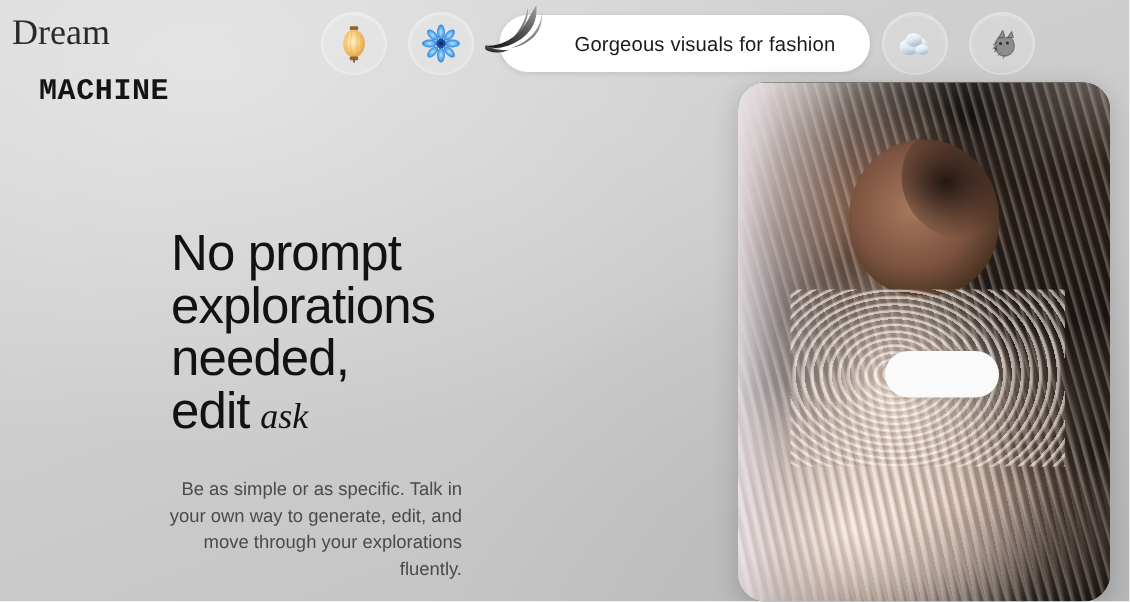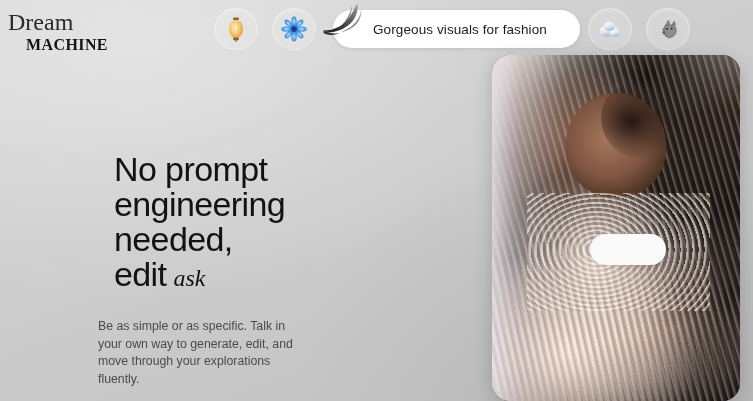--- a/index.html
+++ b/index.html
@@ -36,24 +36,24 @@
   #logo .word-dream {
     display: block;
     font-family: "Liberation Serif", serif;
     font-size: 24px;
     font-weight: 400;
     color: #2a2a2a;
     letter-spacing: 0px;
   }
   #logo .word-machine {
     display: block;
-    margin-top: 3px;
+    margin-top: 18px;
     margin-left: 18px;
-    font-family: Liberation Serif, serif;
-    font-size: 16px;
+    font-family: Liberation Mono, monospace;
+    font-size: 20px;
     font-weight: 700;
     color: #141414;
     letter-spacing: 0.4px;
   }
 
   
   #chip-row {
     position: absolute;
     left: 210px;
     top: 8px;
@@ -88,21 +88,21 @@
     top: 10px;
     width: 247px;
     height: 38px;
     border-radius: 19px;
     background: #ffffff;
     box-shadow: 0 1px 4px rgba(0,0,0,0.10);
     display: flex;
     align-items: center;
   }
   #prompt-pill-text {
-    margin-left: 40px;
+    margin-left: 50px;
     font-size: 13.5px;
     color: #1b1b1b;
     white-space: nowrap;
     letter-spacing: 0.1px;
   }
   #chip-wing {
     position: absolute;
     left: 318px;
     top: 0px;
     width: 56px;
@@ -132,20 +132,21 @@
     font-size: 24px;
     letter-spacing: 0px;
     padding-left: 7px;
   }
   #subcopy {
     margin: 26px 0 0 0;
     font-size: 12.3px;
     line-height: 1.44;
     color: #4a4a4a;
     width: 210px;
+    text-align: right;
   }
 
   
   #media-card {
     position: absolute;
     left: 492px;
     top: 55px;
     width: 248px;
     height: 346px;
     border-radius: 18px;
@@ -354,21 +355,21 @@
         <path d="M34.0 5.0 Q34.5 14 29.0 21.0 Q23.5 28 14.0 31.0 Q22 28.5 27.0 21.5 Q32 14.5 34.0 5.0 Z" opacity="0.85"></path>
         <path d="M43.5 7.0 Q43 16 37.5 22.5 Q32 29 23 32 Q32 30.5 38.5 24 Q44 18 43.5 7.0 Z" opacity="0.7"></path>
         <path d="M6.0 30.0 Q13 34.5 22 33.0 Q15 36.5 7.5 34.0 Q4 32.8 6.0 30.0 Z"></path>
       </g>
     </svg>
   </span>
 
   <div id="hero">
     <h1 id="headline">
       <span>No prompt</span><br>
-      <span>engineering needed,</span><br>
+      <span>explorations needed,</span><br>
       <span>edit</span><span class="ask">ask</span>
     </h1>
     <p id="subcopy">Be as simple or as specific. Talk in your own way to generate, edit, and move through your explorations fluently.</p>
   </div>
 
   <div id="media-card">
     <div class="photo"></div>
     <div class="edge-glow"></div>
     <div class="head"></div>
     <div class="hair"></div>

